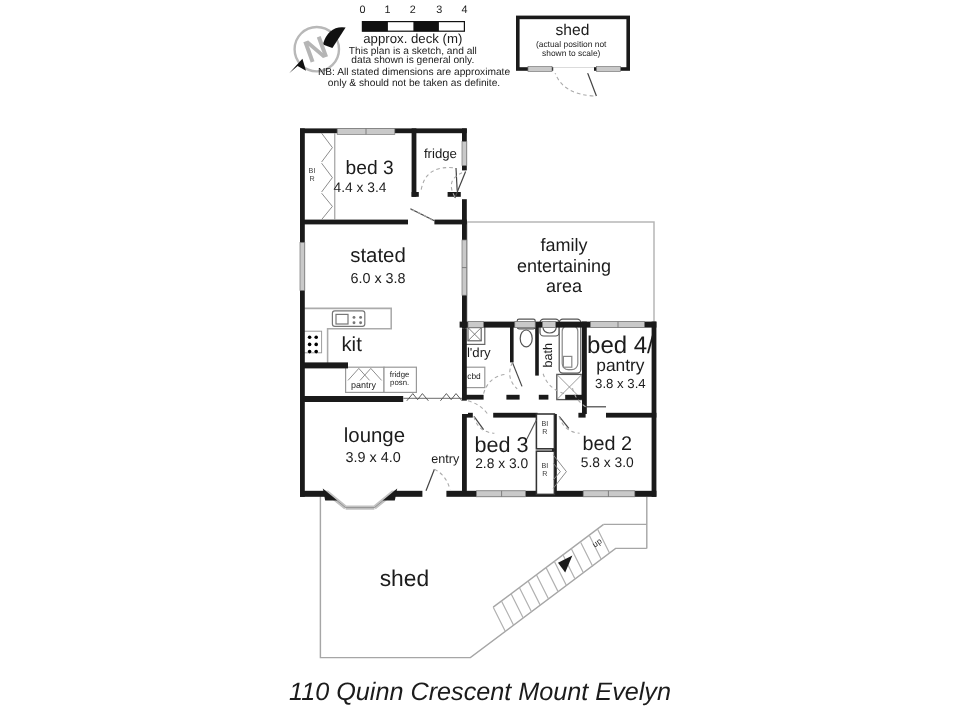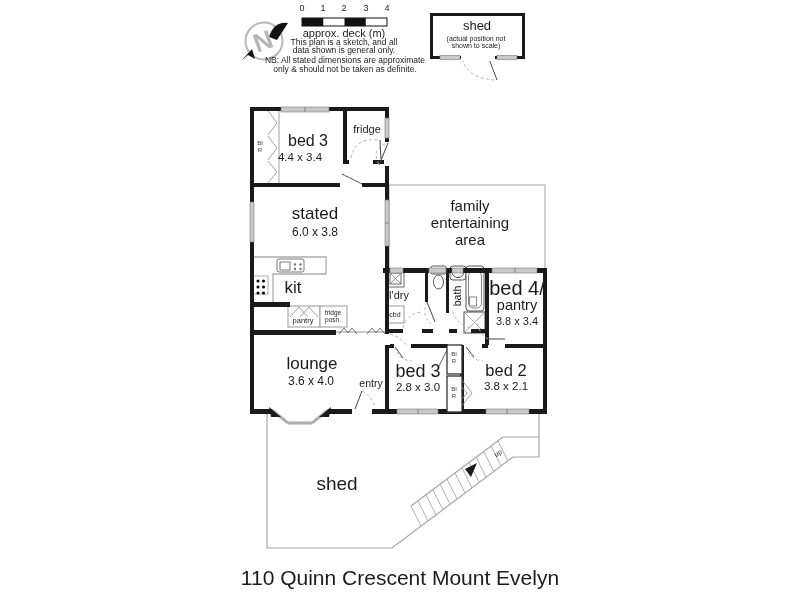--- a/index.html
+++ b/index.html
@@ -6,21 +6,21 @@
   #stage{position:relative;width:800px;height:600px;background:#fff;overflow:hidden;
          font-family:"Liberation Sans","DejaVu Sans",sans-serif;color:#1c1c1c;}
   #plan-svg{position:absolute;left:0;top:0;}
   .lbl{position:absolute;transform:translate(-50%,-50%);white-space:nowrap;color:#1c1c1c;line-height:1;}
   .rot{transform:translate(-50%,-50%) rotate(-90deg);}
   .rot35{transform:translate(-50%,-50%) rotate(-35deg);}
   .stack{width:7px;word-break:break-all;white-space:normal;text-align:center;
          font-size:6px;line-height:7px;color:#3a3a3a;}
   .compass-n{color:#b5b5b5;font-size:26px;font-weight:bold;
              transform:translate(-50%,-50%) rotate(-20deg);}
-  .title{font-size:21px;}
+  .title{font-size:21px;font-style:italic;}
 </style>
 </head>
 <body>
 
 <div id="stage">
 
 <svg id="plan-svg" width="800" height="600" viewBox="0 0 800 600">
 
   <rect x="389" y="185" width="156" height="85" fill="none" stroke="#b3b3b3" stroke-width="1.2"></rect>
 
@@ -251,26 +251,26 @@
   <div class="lbl" style="left:303px;top:321px;font-size:7.5px">pantry</div>
   <div class="lbl" style="left:333px;top:313px;font-size:6.5px">fridge</div>
   <div class="lbl" style="left:333px;top:320px;font-size:6.5px">posn.</div>
   <div class="lbl" style="left:399px;top:295px;font-size:11px">l'dry</div>
   <div class="lbl" style="left:395px;top:314px;font-size:7px">cbd</div>
   <div class="lbl rot" style="left:457px;top:296px;font-size:10.5px">bath</div>
   <div class="lbl" style="left:517px;top:288px;font-size:20px">bed 4/</div>
   <div class="lbl" style="left:517px;top:305px;font-size:14.5px">pantry</div>
   <div class="lbl" style="left:517px;top:321px;font-size:11px">3.8 x 3.4</div>
   <div class="lbl" style="left:312px;top:363px;font-size:17px">lounge</div>
-  <div class="lbl" style="left:311px;top:381px;font-size:12px">3.6 x 4.0</div>
+  <div class="lbl" style="left:311px;top:381px;font-size:12px">3.9 x 4.0</div>
   <div class="lbl" style="left:371px;top:383px;font-size:10.5px">entry</div>
   <div class="lbl" style="left:418px;top:371px;font-size:18px">bed 3</div>
   <div class="lbl" style="left:418px;top:388px;font-size:11.5px">2.8 x 3.0</div>
   <div class="lbl" style="left:506px;top:370px;font-size:16.5px">bed 2</div>
-  <div class="lbl" style="left:506px;top:387px;font-size:11.5px">3.8 x 2.1</div>
+  <div class="lbl" style="left:506px;top:387px;font-size:11.5px">5.8 x 3.0</div>
   <div class="lbl stack" style="left:260px;top:147px">BIR</div>
   <div class="lbl stack" style="left:454px;top:358px">BIR</div>
   <div class="lbl stack" style="left:454px;top:393px">BIR</div>
   <div class="lbl" style="left:337px;top:483px;font-size:19px">shed</div>
   <div class="lbl rot35" style="left:498px;top:453px;font-size:7px">up</div>
 
   <div class="lbl title" style="left:400px;top:577px">110 Quinn Crescent Mount Evelyn</div>
 </div>
 
 </body></html>

